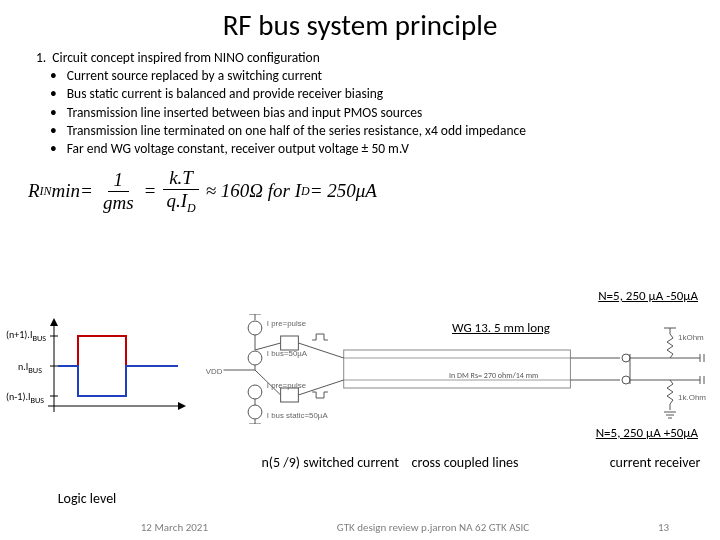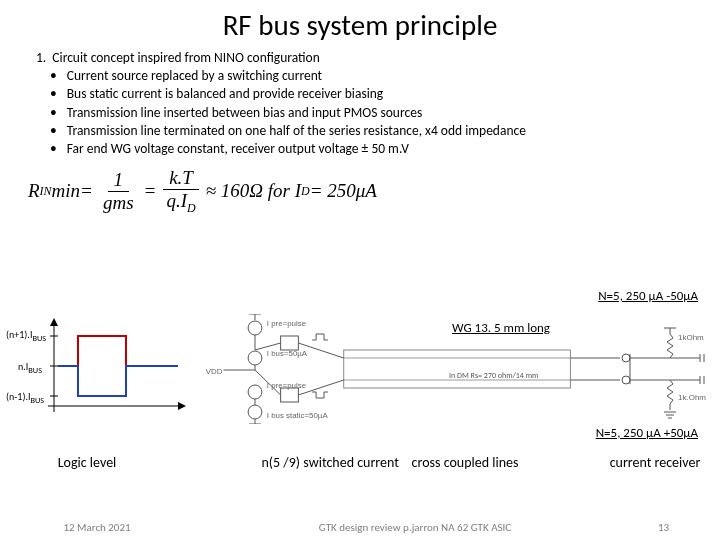--- a/index.html
+++ b/index.html
@@ -68,32 +68,32 @@
     top: 56px; left: 236px; margin-left: 27px;
   }
   .tiny { font-size: 8px; fill: #666; font-family: Arial, sans-serif; }
   .labels-row {
     position: absolute;
     top: 454px; left: 0; right: 0;
     display: flex;
     font-size: 14px;
   }
   .labels-row > div { text-align: center; }
-  .lbl-logic { width: 150px; padding-left: 24px; text-align:left;}
+  .lbl-logic { width: 150px; padding-left: 24px; text-align:left;margin-top:36px;}
   .lbl-sw { flex: 1; padding-left: 40px; text-align:left;}
   .lbl-rx { width: 130px; text-align:center;}
   .footer {
     position: absolute;
     bottom: 6px; left: 0; right: 0;
     display: flex;
     font-size: 11px;
     color: #7f7f7f;
     padding: 0 22px;
   }
-  .footer .fl { flex: 0 0 150px; text-align:center;}
+  .footer .fl { flex: 0 0 150px; text-align:right;margin-left:36px;}
   .footer .fc { flex: 1; text-align: center; }
   .footer .fr { flex: 0 0 40px; }
 </style>
 </head>
 <body>
 
 <div class="title">RF bus system principle</div>
 
 <div class="body-list">
   <div class="top-li">1.&nbsp;&nbsp;<span>Circuit concept inspired from NINO configuration</span></div>

